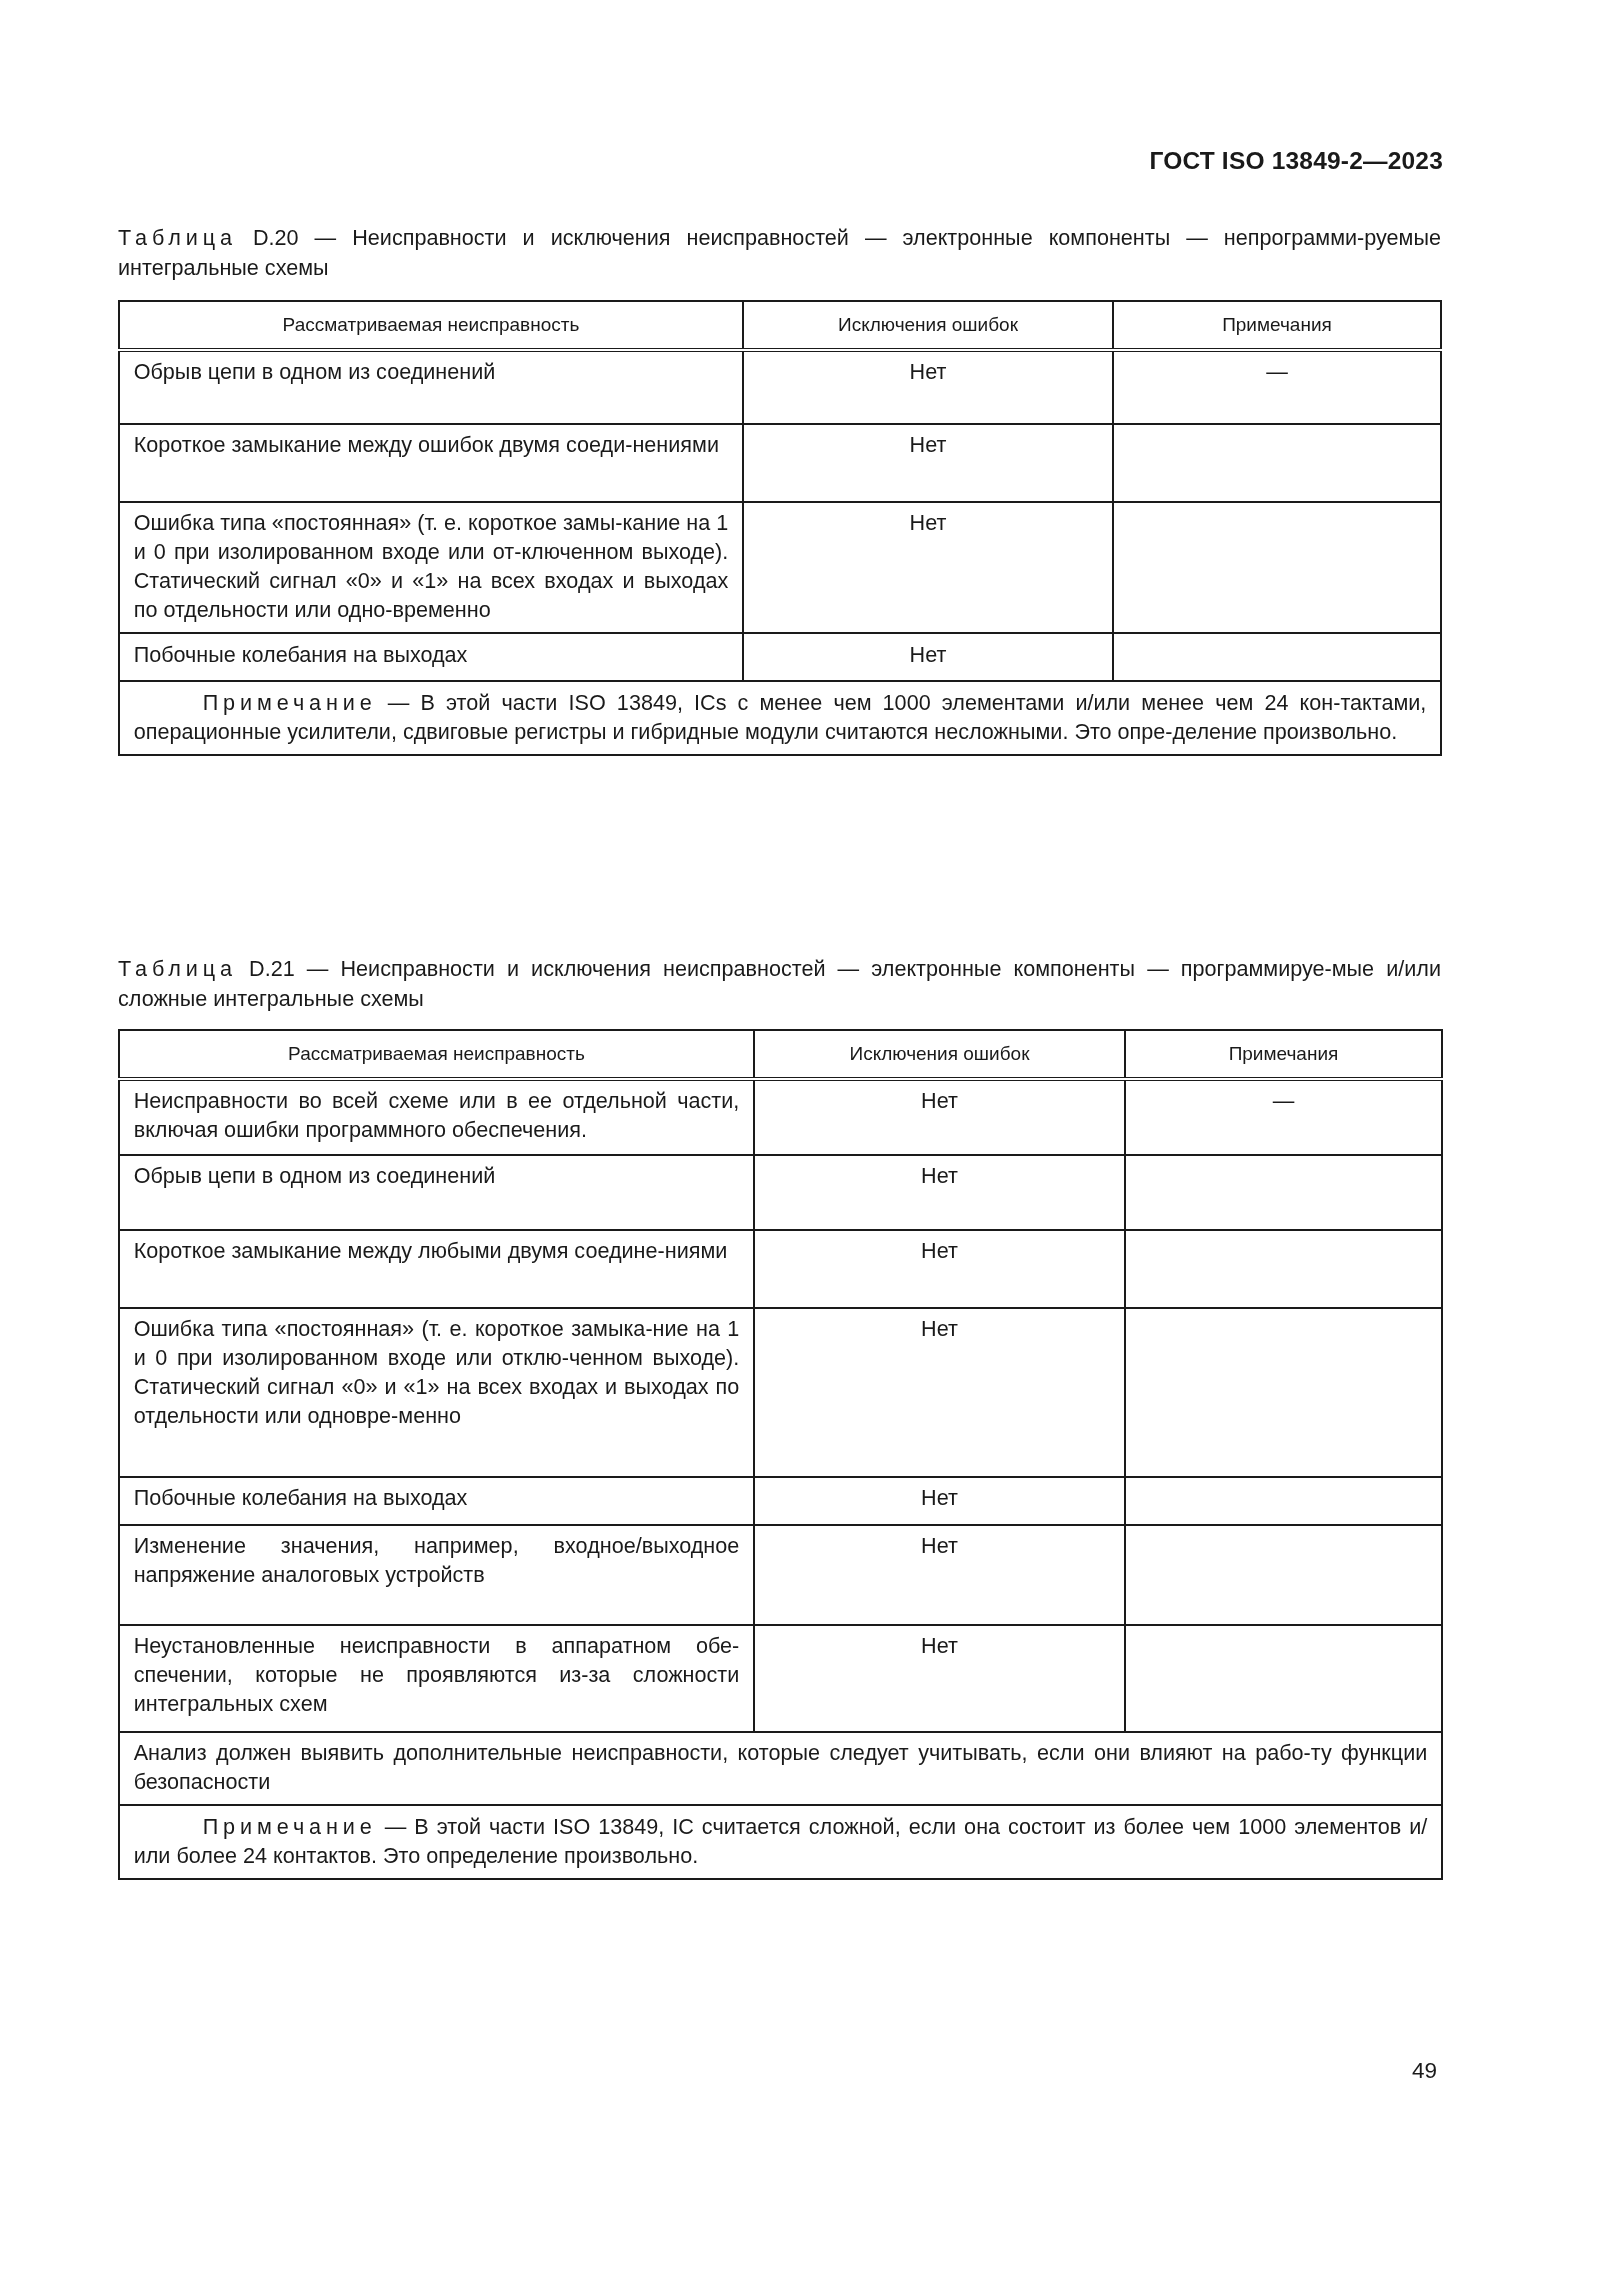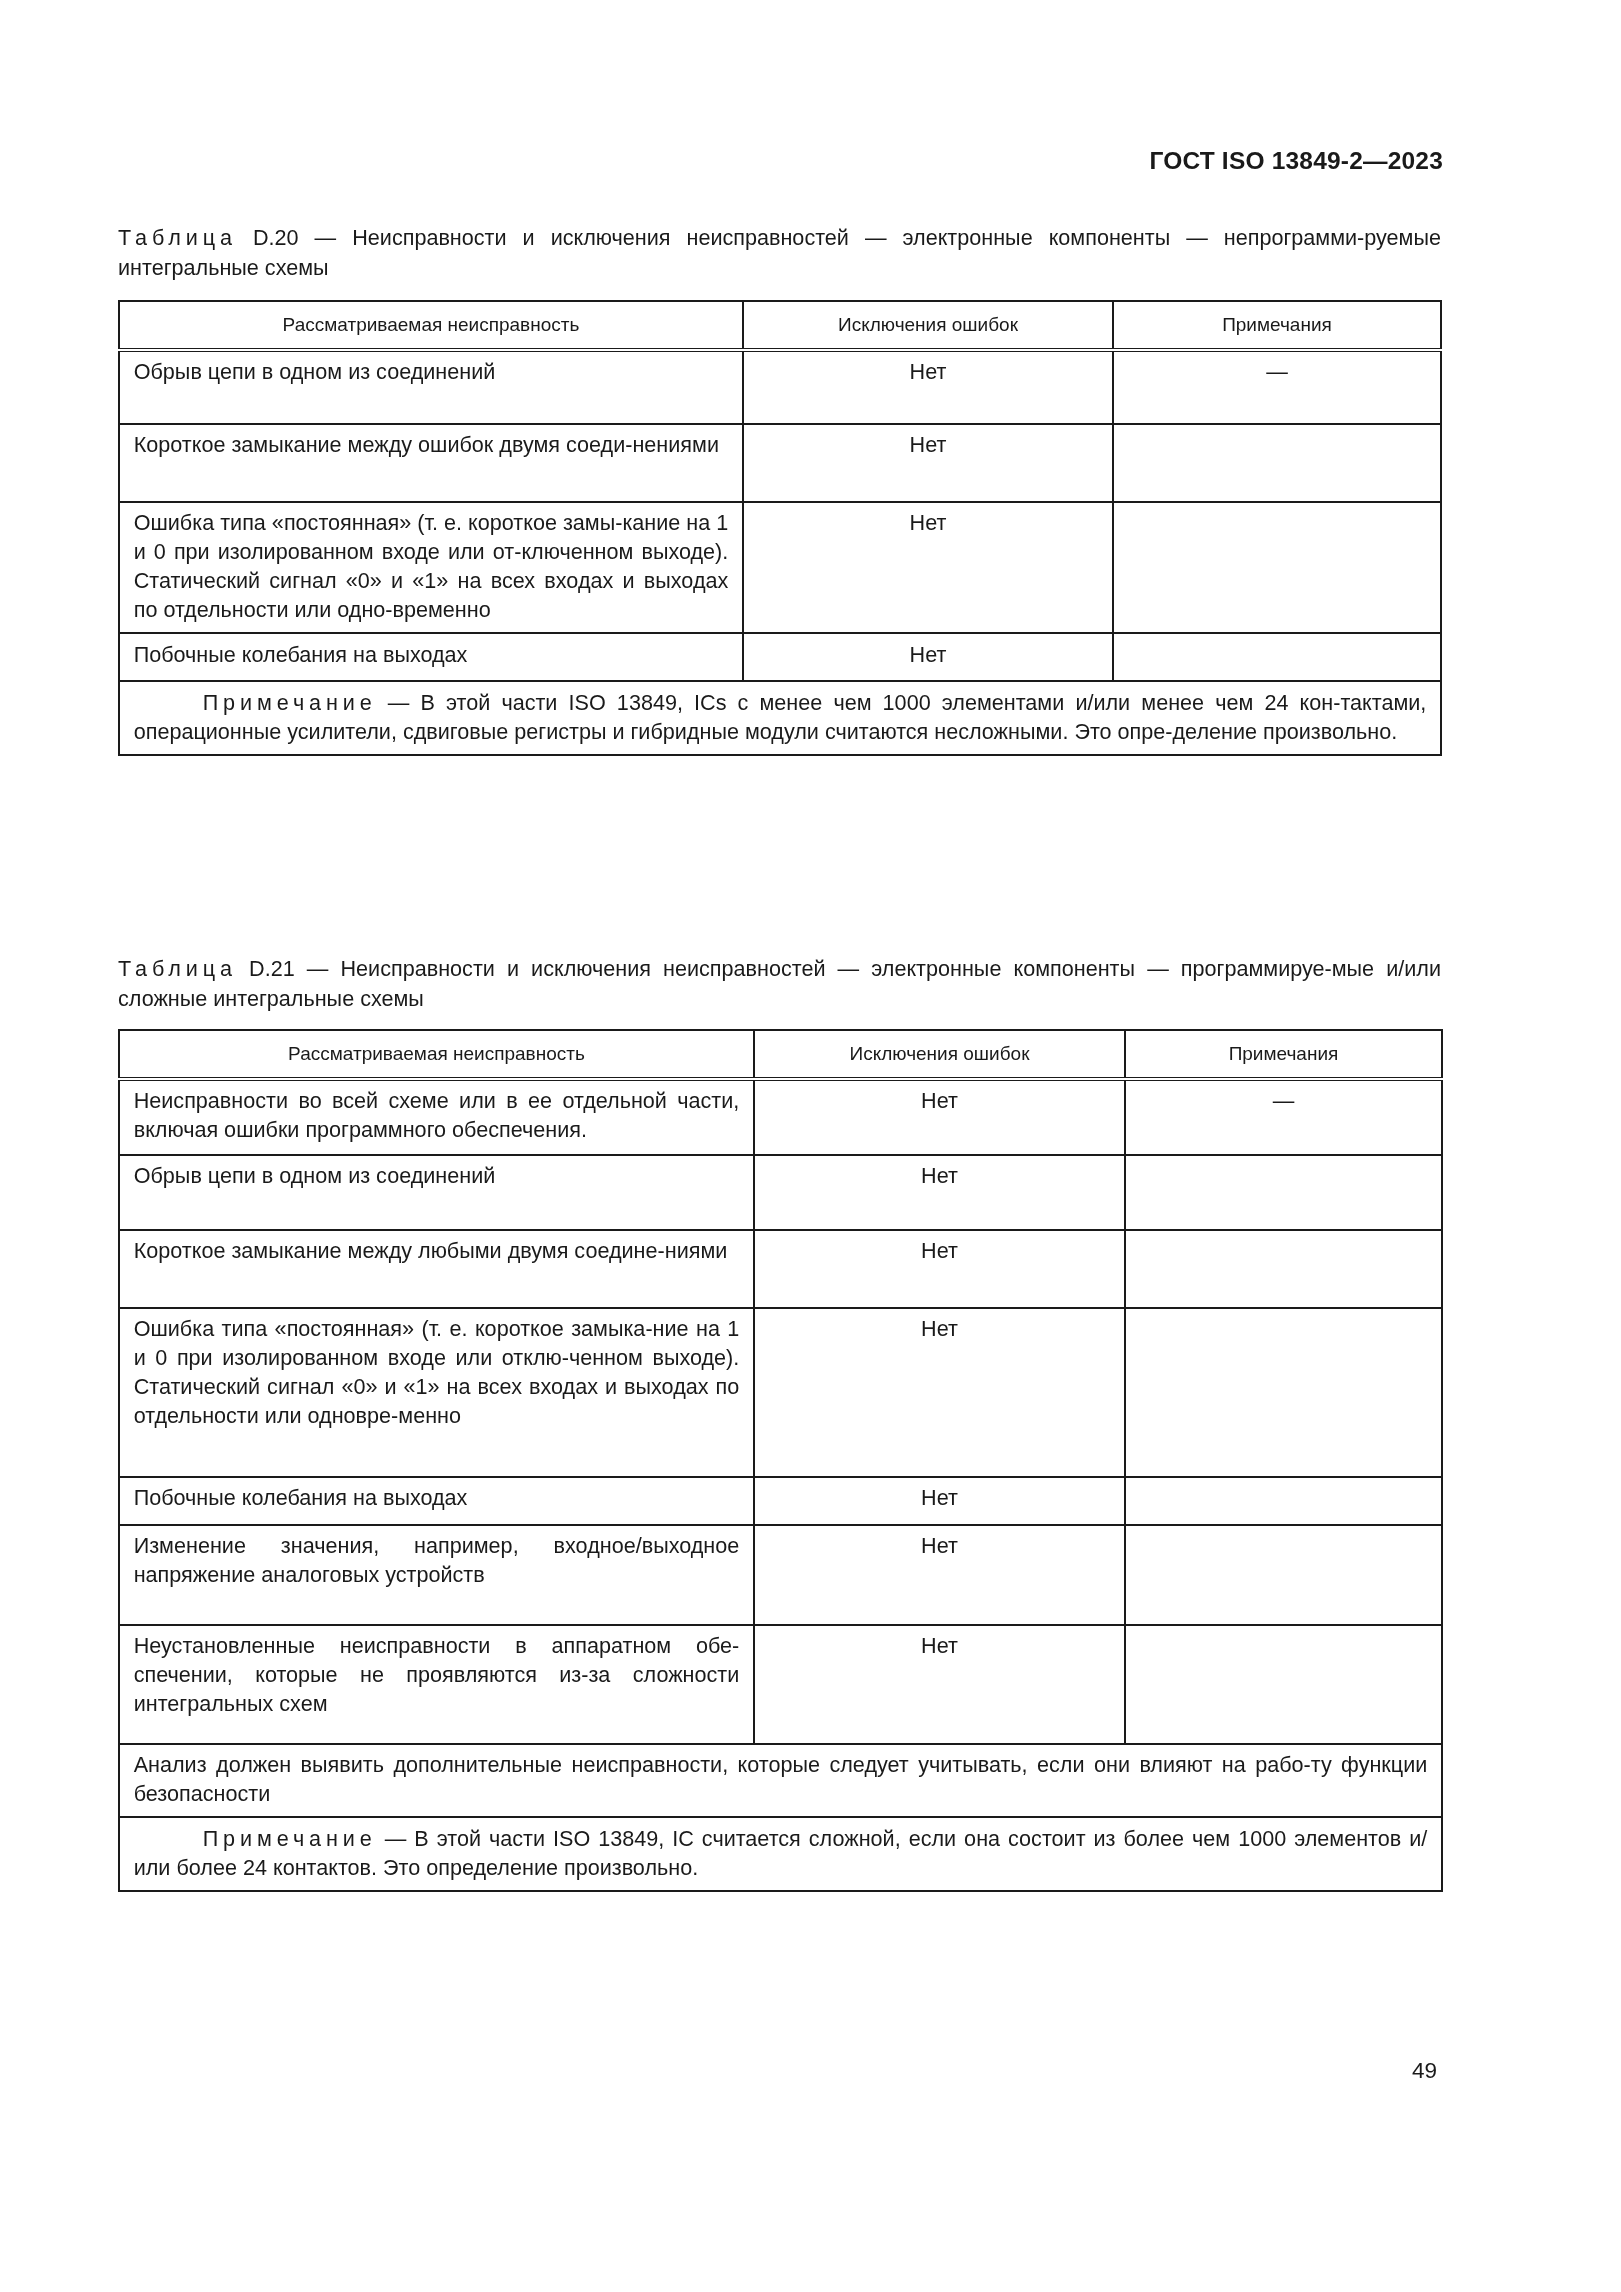--- a/index.html
+++ b/index.html
@@ -130,21 +130,21 @@
     <tr style="height:48px">
       <td class="fault">Побочные колебания на выходах</td>
       <td class="c">Нет</td>
       <td class="c"></td>
     </tr>
     <tr style="height:100px">
       <td class="fault">Изменение значения, например, входное/выходное напряжение аналоговых устройств</td>
       <td class="c">Нет</td>
       <td class="c"></td>
     </tr>
-    <tr style="height:119px">
+    <tr style="height:107px">
       <td class="fault">Неустановленные неисправности в аппаратном обе-спечении, которые не проявляются из-за сложности интегральных схем</td>
       <td class="c">Нет</td>
       <td class="c"></td>
     </tr>
     <tr style="height:72px">
       <td class="note" colspan="3">Анализ должен выявить дополнительные неисправности, которые следует учитывать, если они влияют на рабо-ту функции безопасности</td>
     </tr>
     <tr>
       <td class="note" colspan="3">
         <span class="label">Примечание</span><span> — В этой части ISO 13849, IC считается сложной, если она состоит из более чем 1000 элементов и/или более 24 контактов. Это определение произвольно.</span>

